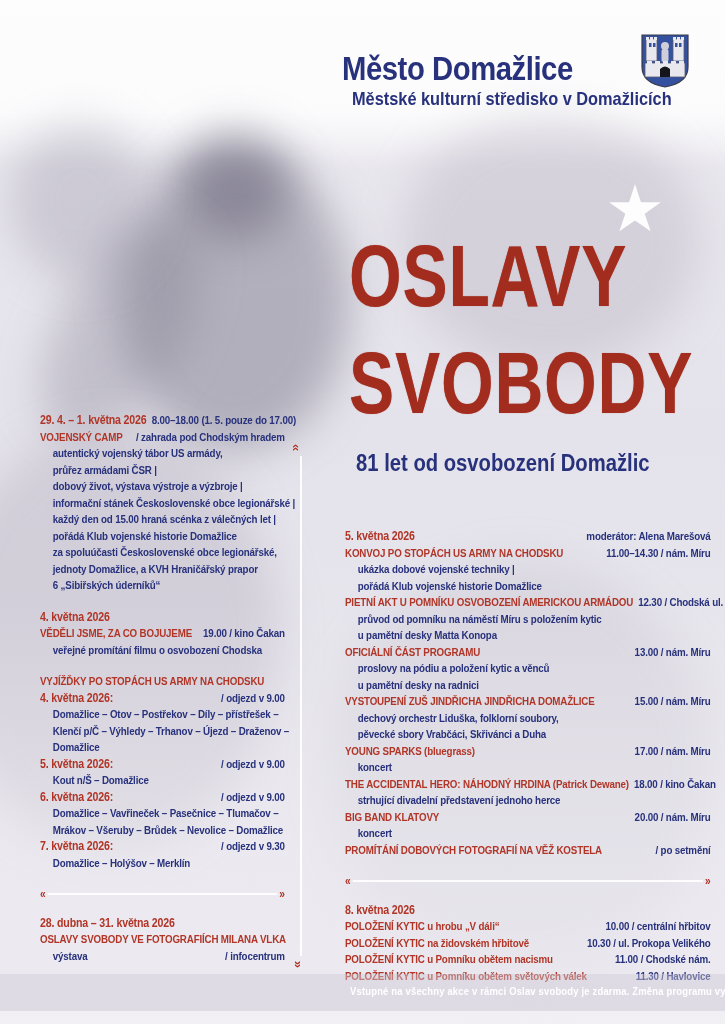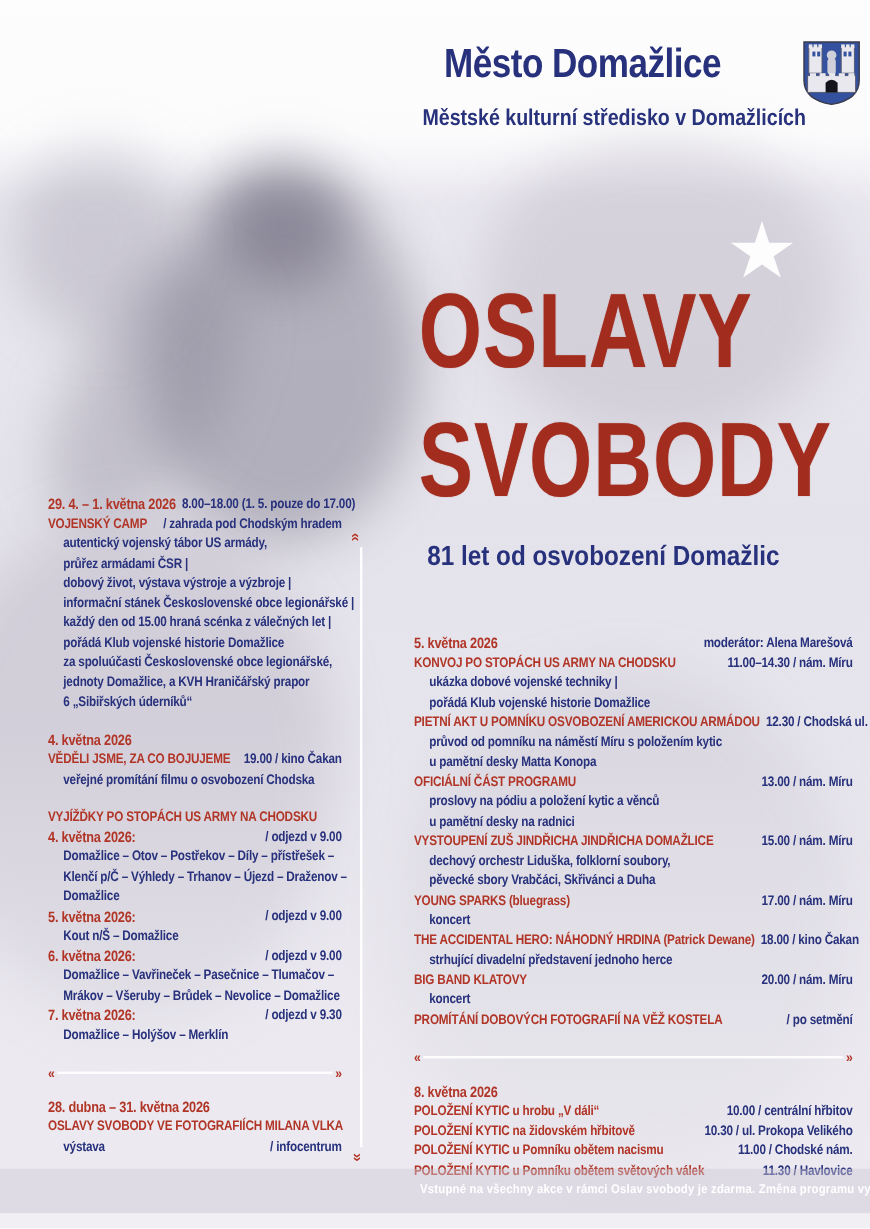--- a/index.html
+++ b/index.html
@@ -19,21 +19,21 @@
   .b1{left:120px;top:150px;width:230px;height:300px;background:rgba(106,102,122,.42);}
   .b2{left:180px;top:130px;width:110px;height:110px;background:rgba(90,86,108,.45);}
   .b3{left:60px;top:210px;width:120px;height:240px;background:rgba(125,120,140,.33);transform:rotate(30deg);}
   .b4{left:400px;top:110px;width:300px;height:260px;background:rgba(168,163,180,.30);}
   .b5{left:-60px;top:430px;width:340px;height:420px;background:rgba(150,145,164,.25);}
   .b6{left:330px;top:560px;width:380px;height:420px;background:rgba(160,155,173,.18);}
   .b7{left:10px;top:120px;width:140px;height:160px;background:rgba(140,135,155,.30);}
   .fade{position:absolute;inset:0;background:linear-gradient(180deg,rgba(253,253,254,.65) 0px,rgba(253,253,254,0) 160px,rgba(233,231,238,0) 600px,rgba(236,234,240,.55) 860px,rgba(236,234,240,.75) 1010px);}
 
   
-  .header-row{position:absolute;left:370px;top:34px;display:flex;align-items:flex-start;gap:31px;white-space:nowrap;}
+  .header-row{position:absolute;left:342px;top:34px;display:flex;align-items:flex-end;gap:31px;white-space:nowrap;}
   .city-name{font-size:34px;font-weight:800;color:var(--blue);letter-spacing:-.5px;transform:scaleX(.86);transform-origin:0 0;}
   .org-name{position:absolute;left:352px;top:88px;font-size:19px;font-weight:700;color:var(--blue);white-space:nowrap;transform:scaleX(.86);transform-origin:0 0;}
   .coat{width:48px;height:54px;flex:0 0 auto;}
 
   
   .star{
     position:absolute;left:608px;top:184px;width:54px;height:52px;background:#ffffff;opacity:.95;
     clip-path:polygon(50% 0%,61% 35%,98% 35%,68% 57%,79% 91%,50% 70%,21% 91%,32% 57%,2% 35%,39% 35%);
   }
 

